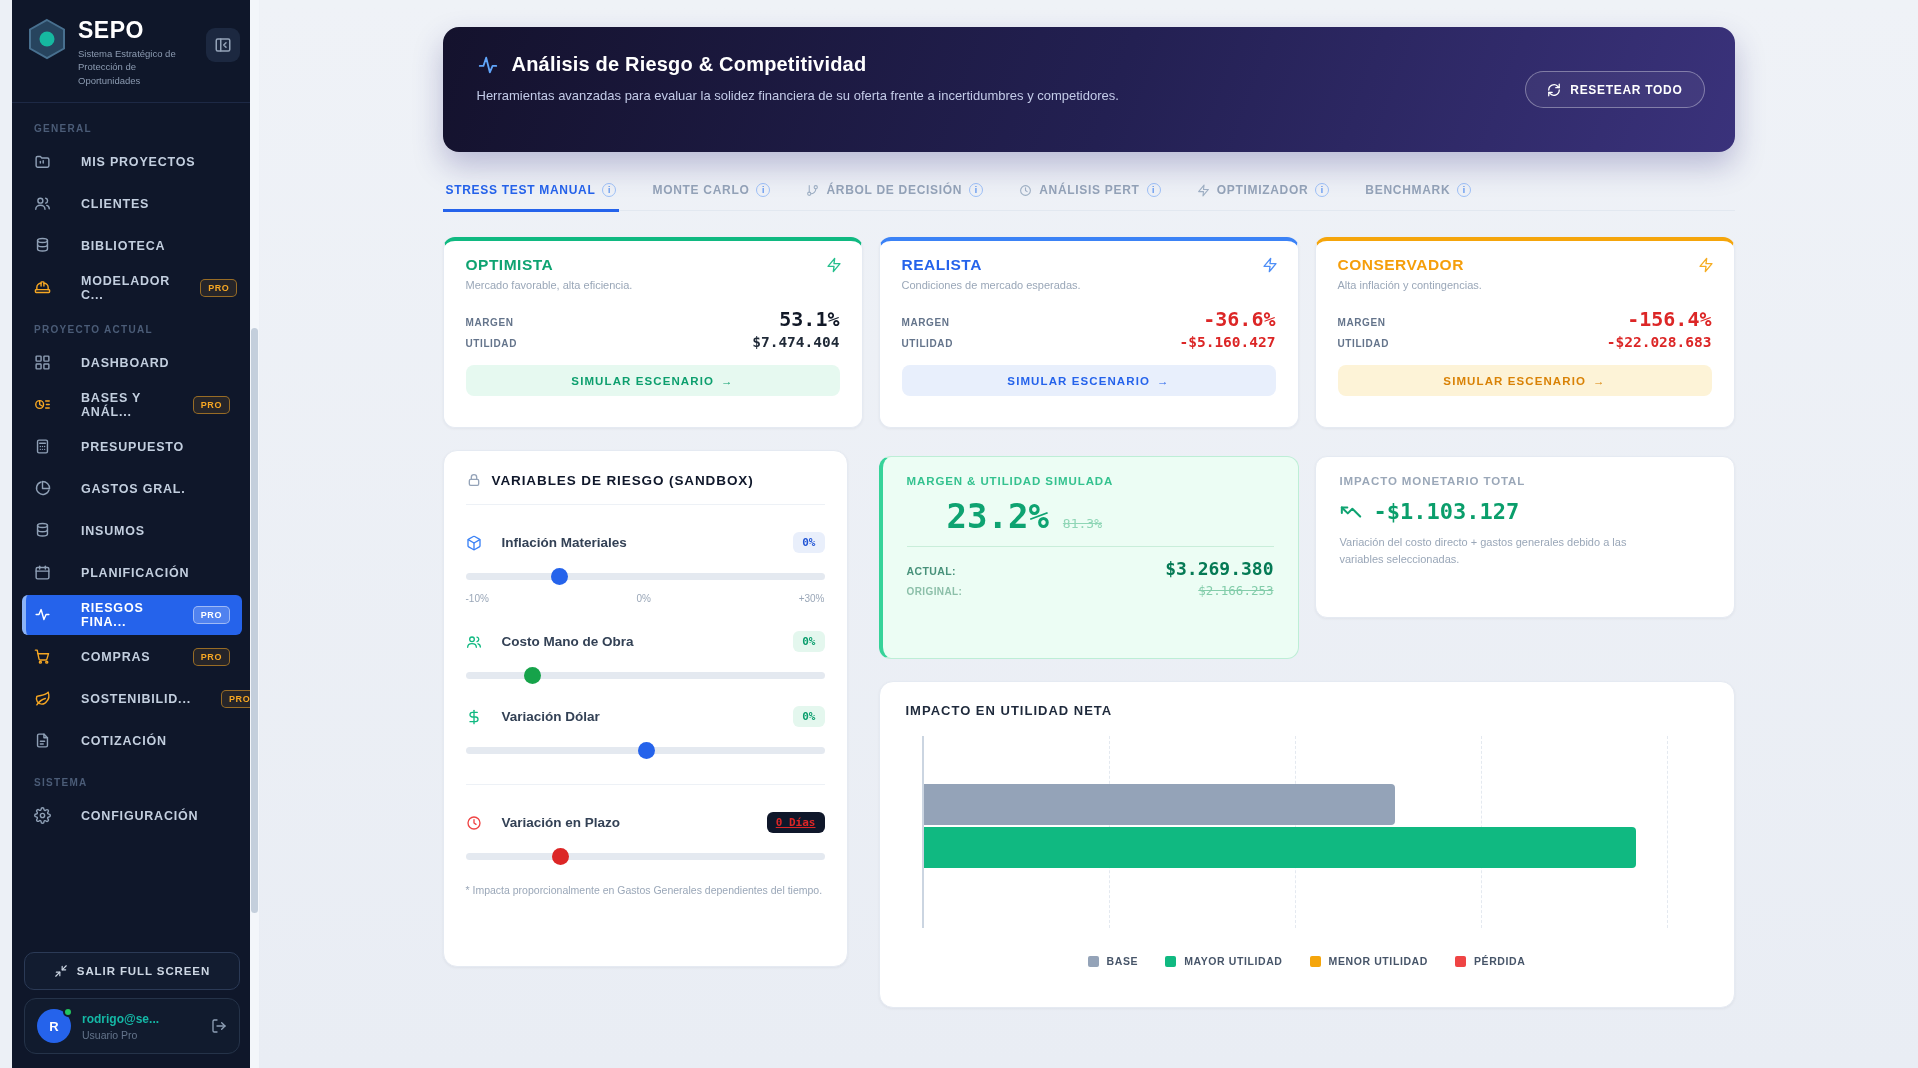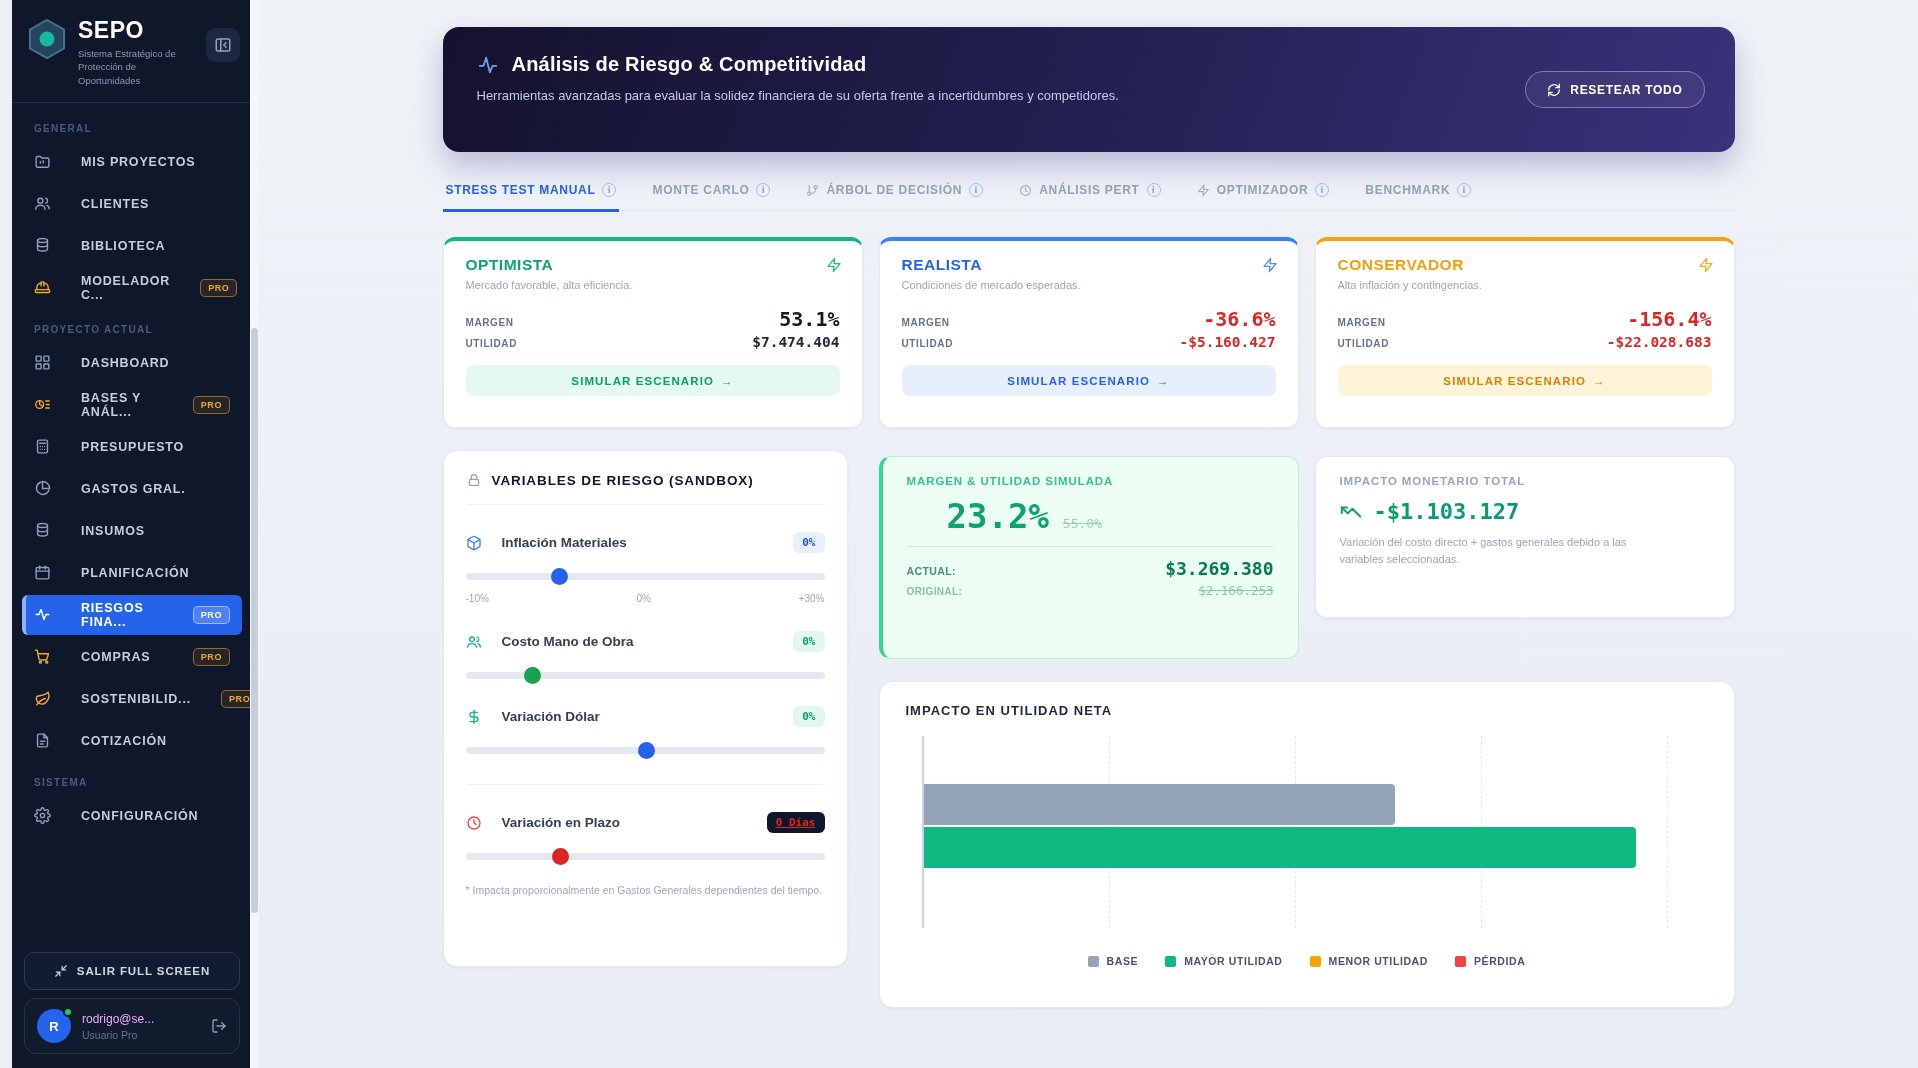--- a/index.html
+++ b/index.html
@@ -37,21 +37,21 @@
   .fullscreen-btn{ margin:8px 12px; height:38px; border:1px solid #2b3a56; border-radius:10px;
     display:flex; align-items:center; justify-content:center; gap:9px; color:#cdd7e4;
     font-size:11.5px; font-weight:700; letter-spacing:.9px; background:#121c30; cursor:pointer;}
   .user-card{ margin:4px 12px 4px; border:1px solid #253349; background:#111b2e; border-radius:12px;
     padding:10px 12px; display:flex; gap:11px; align-items:center; cursor:pointer;}
   .avatar-wrap{ position:relative; width:34px; height:34px;}
   .avatar{ width:34px; height:34px; border-radius:50%; background:#2563eb; color:#fff; font-weight:800;
     font-size:13px; display:flex; align-items:center; justify-content:center;}
   .online-dot{ position:absolute; top:-2px; right:-2px; width:10px; height:10px; border-radius:50%;
     background:#22c55e; border:2px solid #111b2e;}
-  .user-name{ font-size:12px; font-weight:400; color:#f0abfc;}
+  .user-name{ font-size:12px; font-weight:700; color:#14b8a6;}
   .user-role{ margin-top:3px; font-size:10.5px; color:#64748b;}
   .logout{ margin-left:auto; color:#8fa0b6;}
 
   
   .main{ position:absolute; left:259px; right:0; top:0; bottom:0;
     background:linear-gradient(180deg,#eff2f7 0%,#e9edf4 100%); overflow:hidden;}
   .content{ width:1292px; margin:0 auto;}
 
   .banner{ margin-top:27px; height:125px; border-radius:16px; position:relative;
     background:linear-gradient(110deg,#14122d 0%,#232052 52%,#3a327b 100%);
@@ -620,21 +620,21 @@
 
         <div class="footnote">* Impacta proporcionalmente en Gastos Generales dependientes del tiempo.</div>
       </div>
 
       <div class="rightcol">
         <div class="sumrow">
           <div class="simcard">
             <div class="slabel">MARGEN &amp; UTILIDAD SIMULADA</div>
             <div class="sim-big-row">
               <span class="mono sim-big">23.2%</span>
-              <span class="mono sim-old">55.0%</span>
+              <span class="mono sim-old">81.3%</span>
             </div>
             <div class="gdivider"></div>
             <div class="sim-line">
               <span class="al">ACTUAL:</span>
               <span class="mono av">$3.269.380</span>
             </div>
             <div class="sim-line">
               <span class="ol">ORIGINAL:</span>
               <span class="mono ov">$2.166.253</span>
             </div>

